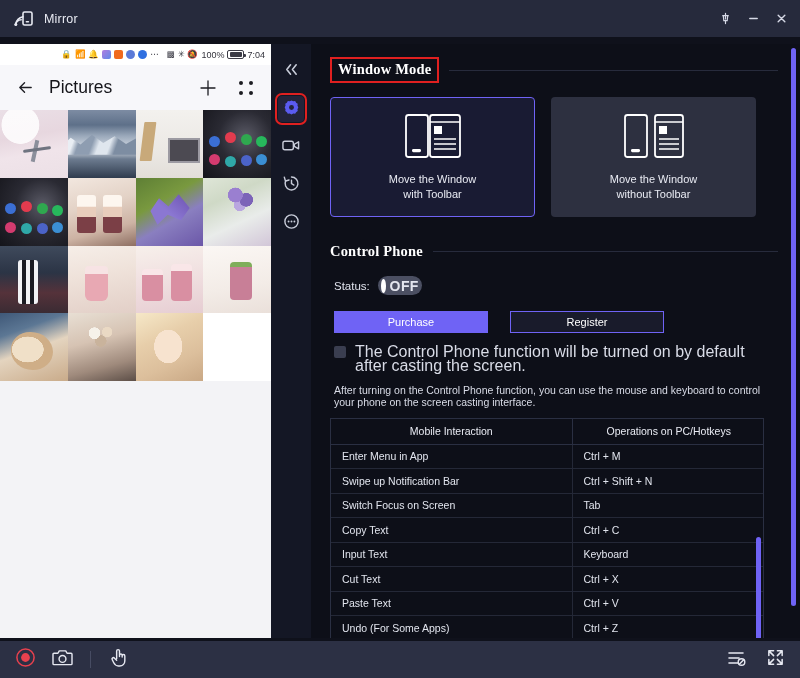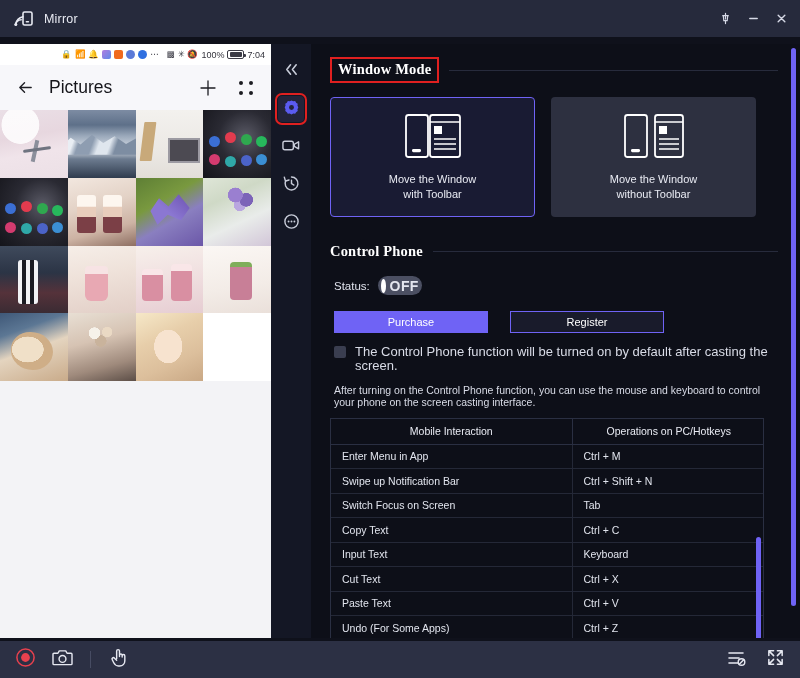--- a/index.html
+++ b/index.html
@@ -260,21 +260,21 @@
     font-size: 11px; color: #ffffff;
   }
   .btn.primary { background: #6f63f5; }
   .btn.ghost { background: #191b2b; border: 1px solid #6f63f5; }
 
   .check-row { display: flex; align-items: flex-start; gap: 9px; margin: 0 0 11px 4px; }
   .chk {
     width: 12px; height: 12px; border-radius: 2px;
     background: #3a3e50; margin-top: 1px; flex: 0 0 auto;
   }
-  .check-text { color: #d9dce7; font-size: 13px; line-height: 14px; }
+  .check-text { color: #d9dce7; font-size: 16px; line-height: 14px; }
 
   .para {
     color: #d9dce7; font-size: 10.5px; line-height: 12px;
     margin: 0 0 10px 4px; width: 436px;
   }
 
   .table-wrap {
     position: relative;
     margin-left: 0;
     width: 434px;

